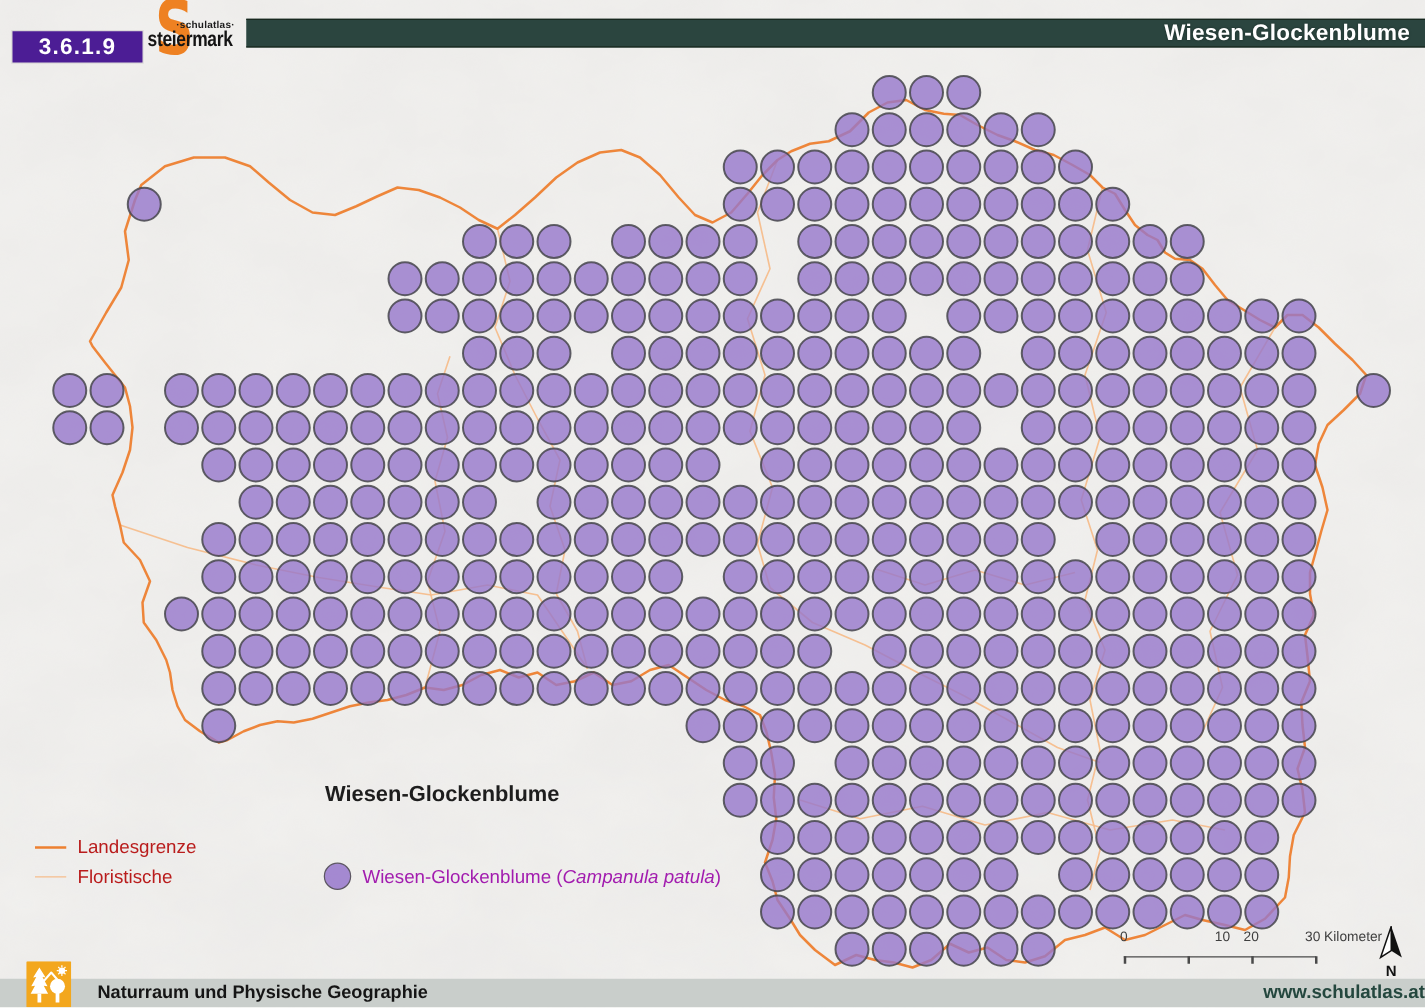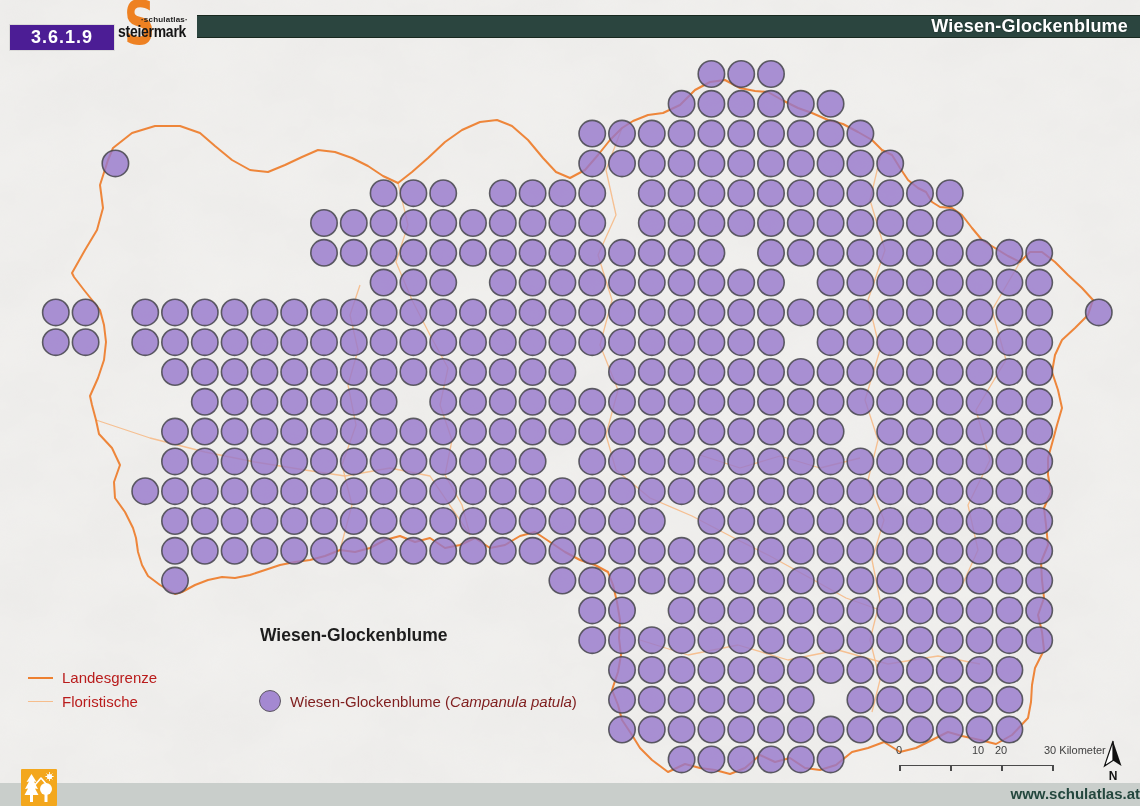--- a/index.html
+++ b/index.html
@@ -51,21 +51,21 @@
   .bl-label.l1{top:669px;}
   .bl-label.l2{top:693px;}
 
   
   .lg-title{position:absolute;left:260px;top:625px;font-size:17.5px;font-weight:bold;color:#1d1d1d;}
   .lg-src{position:absolute;left:260px;top:653px;font-size:11.5px;font-style:italic;color:#5a5a5a;line-height:15px;}
   .lg-dot{
     position:absolute;left:259px;top:690px;width:22px;height:22px;border-radius:50%;
     background:rgba(150,119,204,.85);border:1.6px solid #5d5763;box-sizing:border-box;
   }
-  .lg-item-label{position:absolute;left:290px;top:693px;font-size:15px;color:#7f1d1d;}
+  .lg-item-label{position:absolute;left:290px;top:693px;font-size:15px;color:#a21caf;}
   .lg-item-label .sp{font-style:italic;}
 
   
   .scalebar{position:absolute;left:892px;top:744px;width:178px;height:30px;font-size:11px;color:#3f3f3f;}
   .sb-lab{position:absolute;top:0;text-align:center;}
   .sb-lab.t0{left:0;width:14px;}
   .sb-lab.t1{left:56px;width:28px;margin-left:16px;}
   .sb-lab.t2{left:95px;width:28px;}
   .sb-lab.t3{left:152px;width:70px;text-align:left;white-space:nowrap;}
   .sb-line{position:absolute;left:7px;top:21px;width:154px;border-top:1.5px solid #4a4a4a;}
@@ -630,20 +630,21 @@
 
   <div class="north">
     <svg width="24" height="28" viewBox="0 0 24 28">
       <path d="M12 1 L3.5 26 L12 20.5 Z" fill="#ffffff" stroke="#111111" stroke-width="1.2"></path>
       <path d="M12 1 L20.5 26 L12 20.5 Z" fill="#111111"></path>
     </svg>
     <span class="nlab">N</span>
   </div>
 
   <div class="footer-bar"></div>
+  <span class="footer-left">Naturraum und Physische Geographie</span>
   <span class="footer-right">www.schulatlas.at</span>
   <svg class="footer-icon" viewBox="0 0 36 37">
     <rect x="0" y="0" width="36" height="37" rx="1" fill="#f3a71d"></rect>
     <path d="M13 17 L20 9 L26 16" stroke="#ffffff" stroke-width="1.6" fill="none" stroke-linejoin="round"></path>
     <circle cx="28.5" cy="7.5" r="2.6" fill="#ffffff"></circle>
     <path d="M28.5 3.2 v1.6 M28.5 10.2 v1.6 M24.4 7.5 h1.6 M31 7.5 h1.6 M25.6 4.6 l1.1 1.1 M30.3 9.3 l1.1 1.1 M31.4 4.6 l-1.1 1.1 M26.7 9.3 l-1.1 1.1" stroke="#ffffff" stroke-width="1"></path>
     <path d="M10.5 5 L15.5 13 L13 12.5 L17 20 L14 19.5 L17.5 26 L3.5 26 L7 19.5 L4 20 L8 12.5 L5.5 13 Z" fill="#ffffff"></path>
     <rect x="9" y="26" width="3" height="7" fill="#ffffff"></rect>
     <circle cx="25" cy="20" r="6" fill="#ffffff"></circle>
     <rect x="23.5" y="25" width="3" height="8" fill="#ffffff"></rect>

